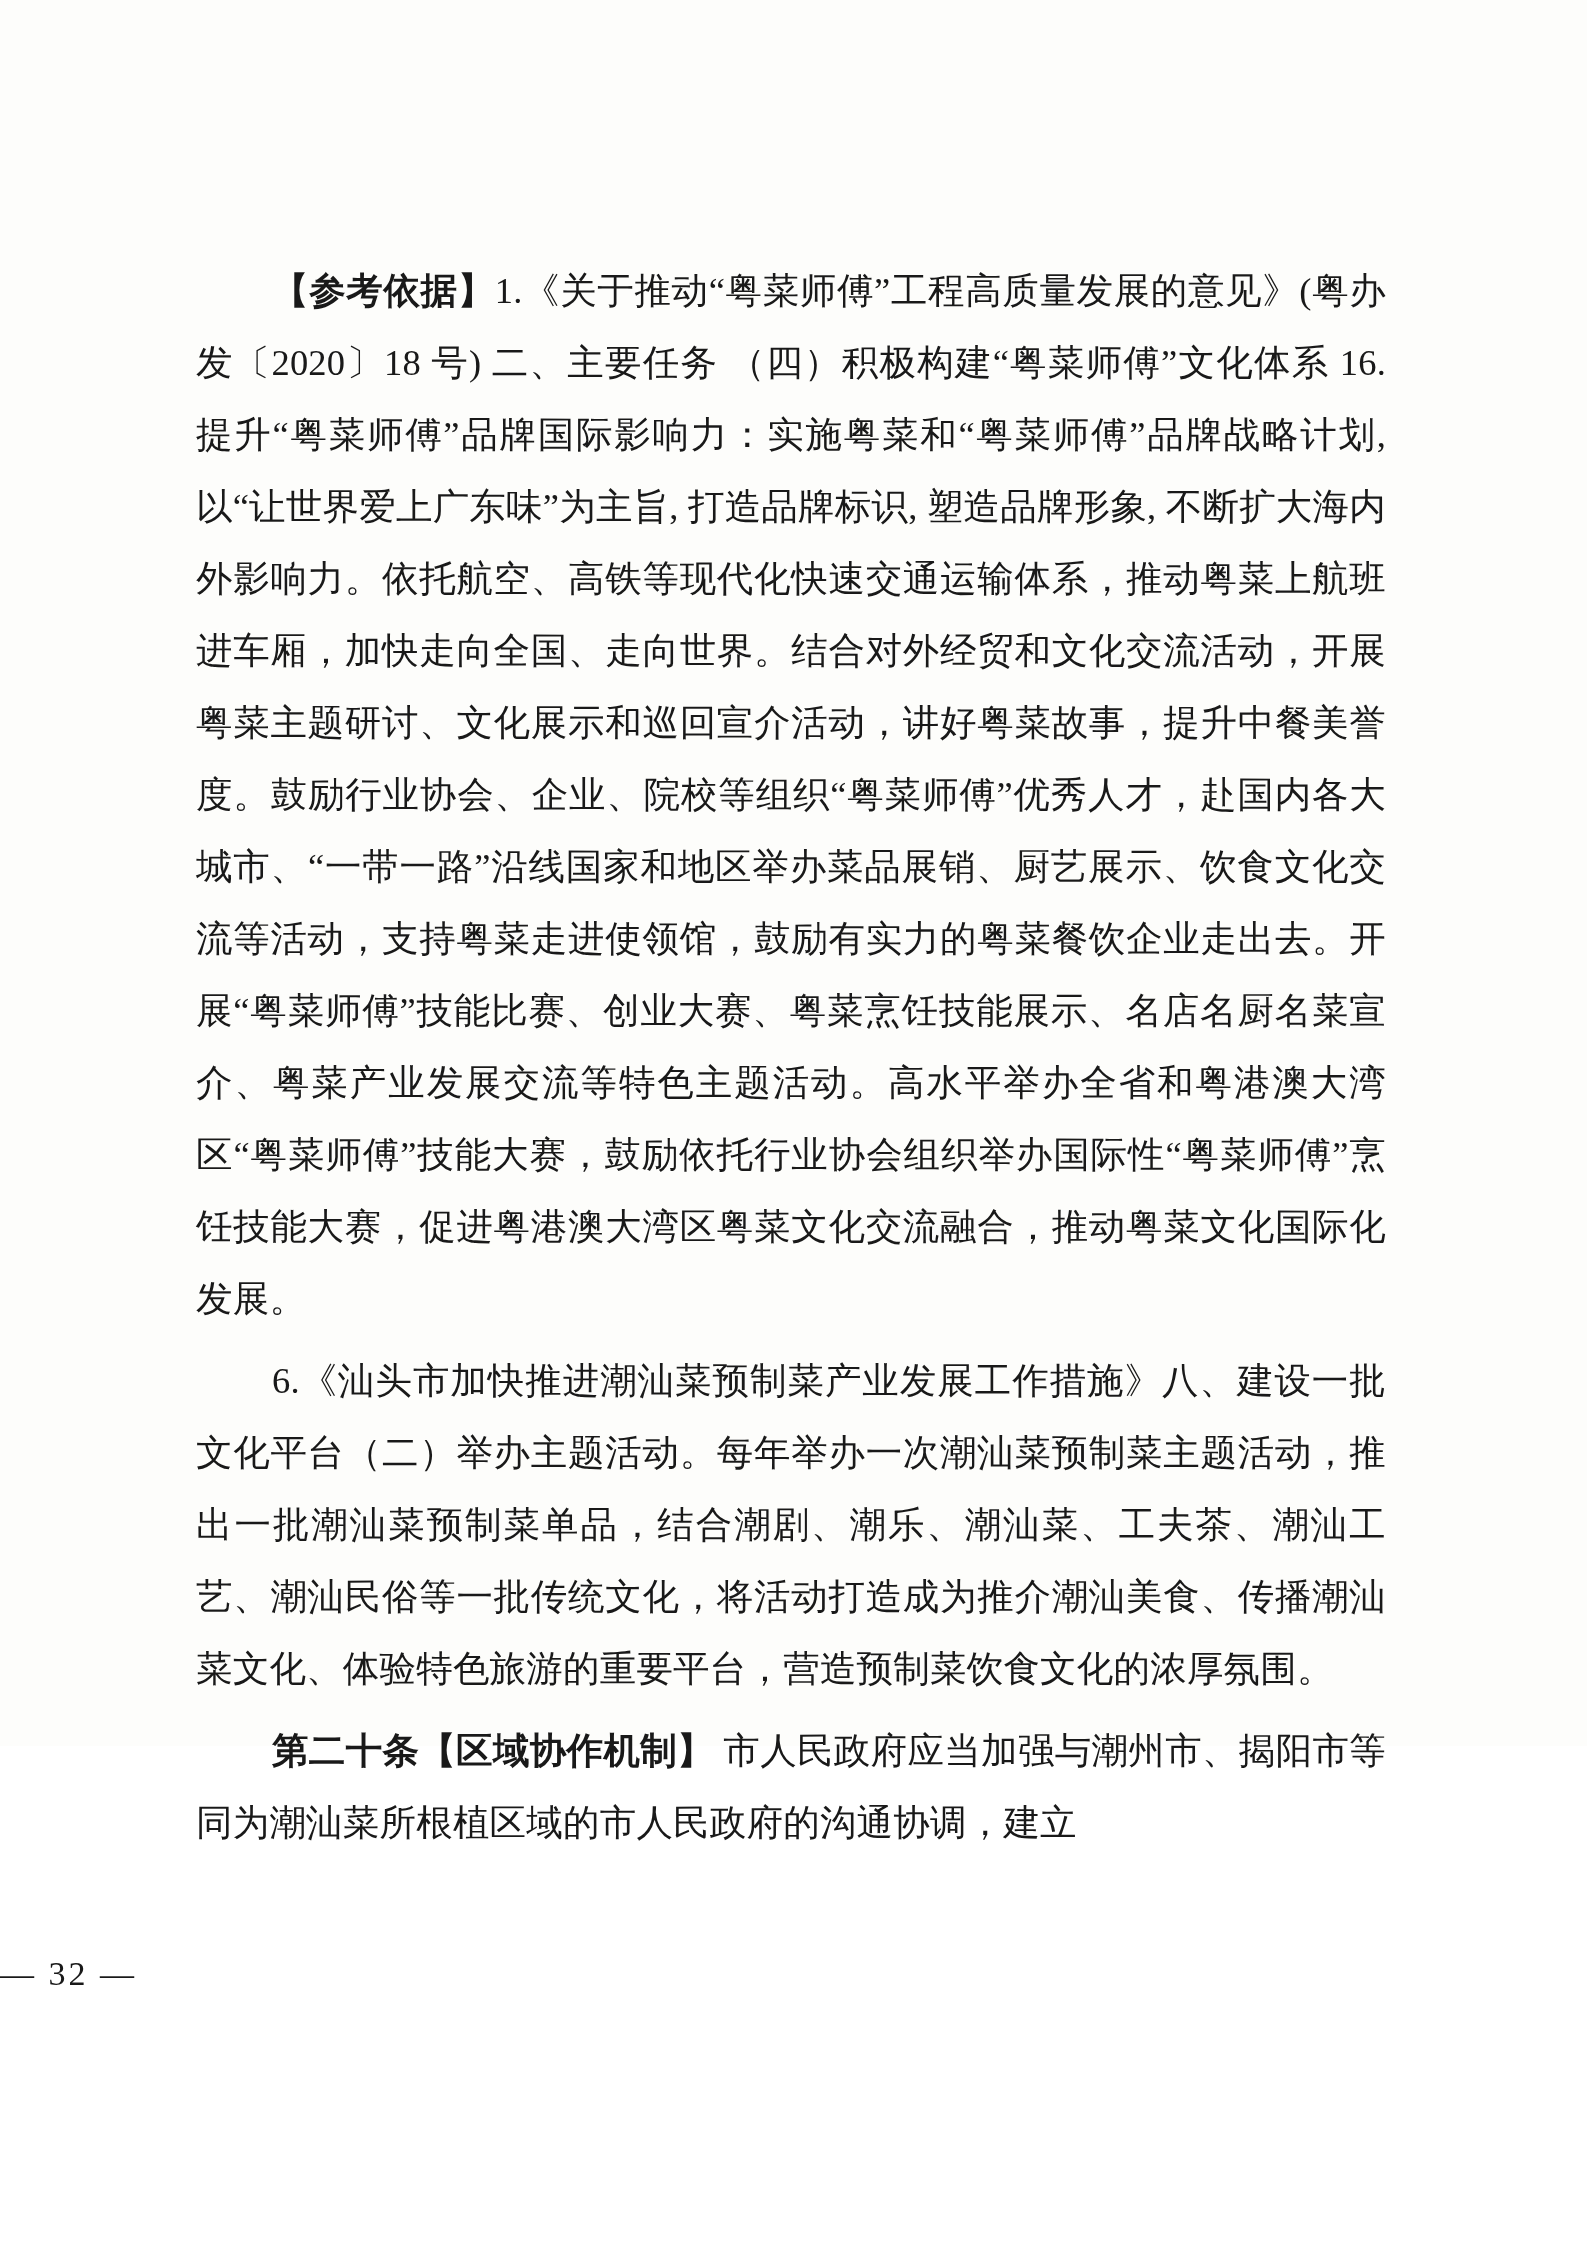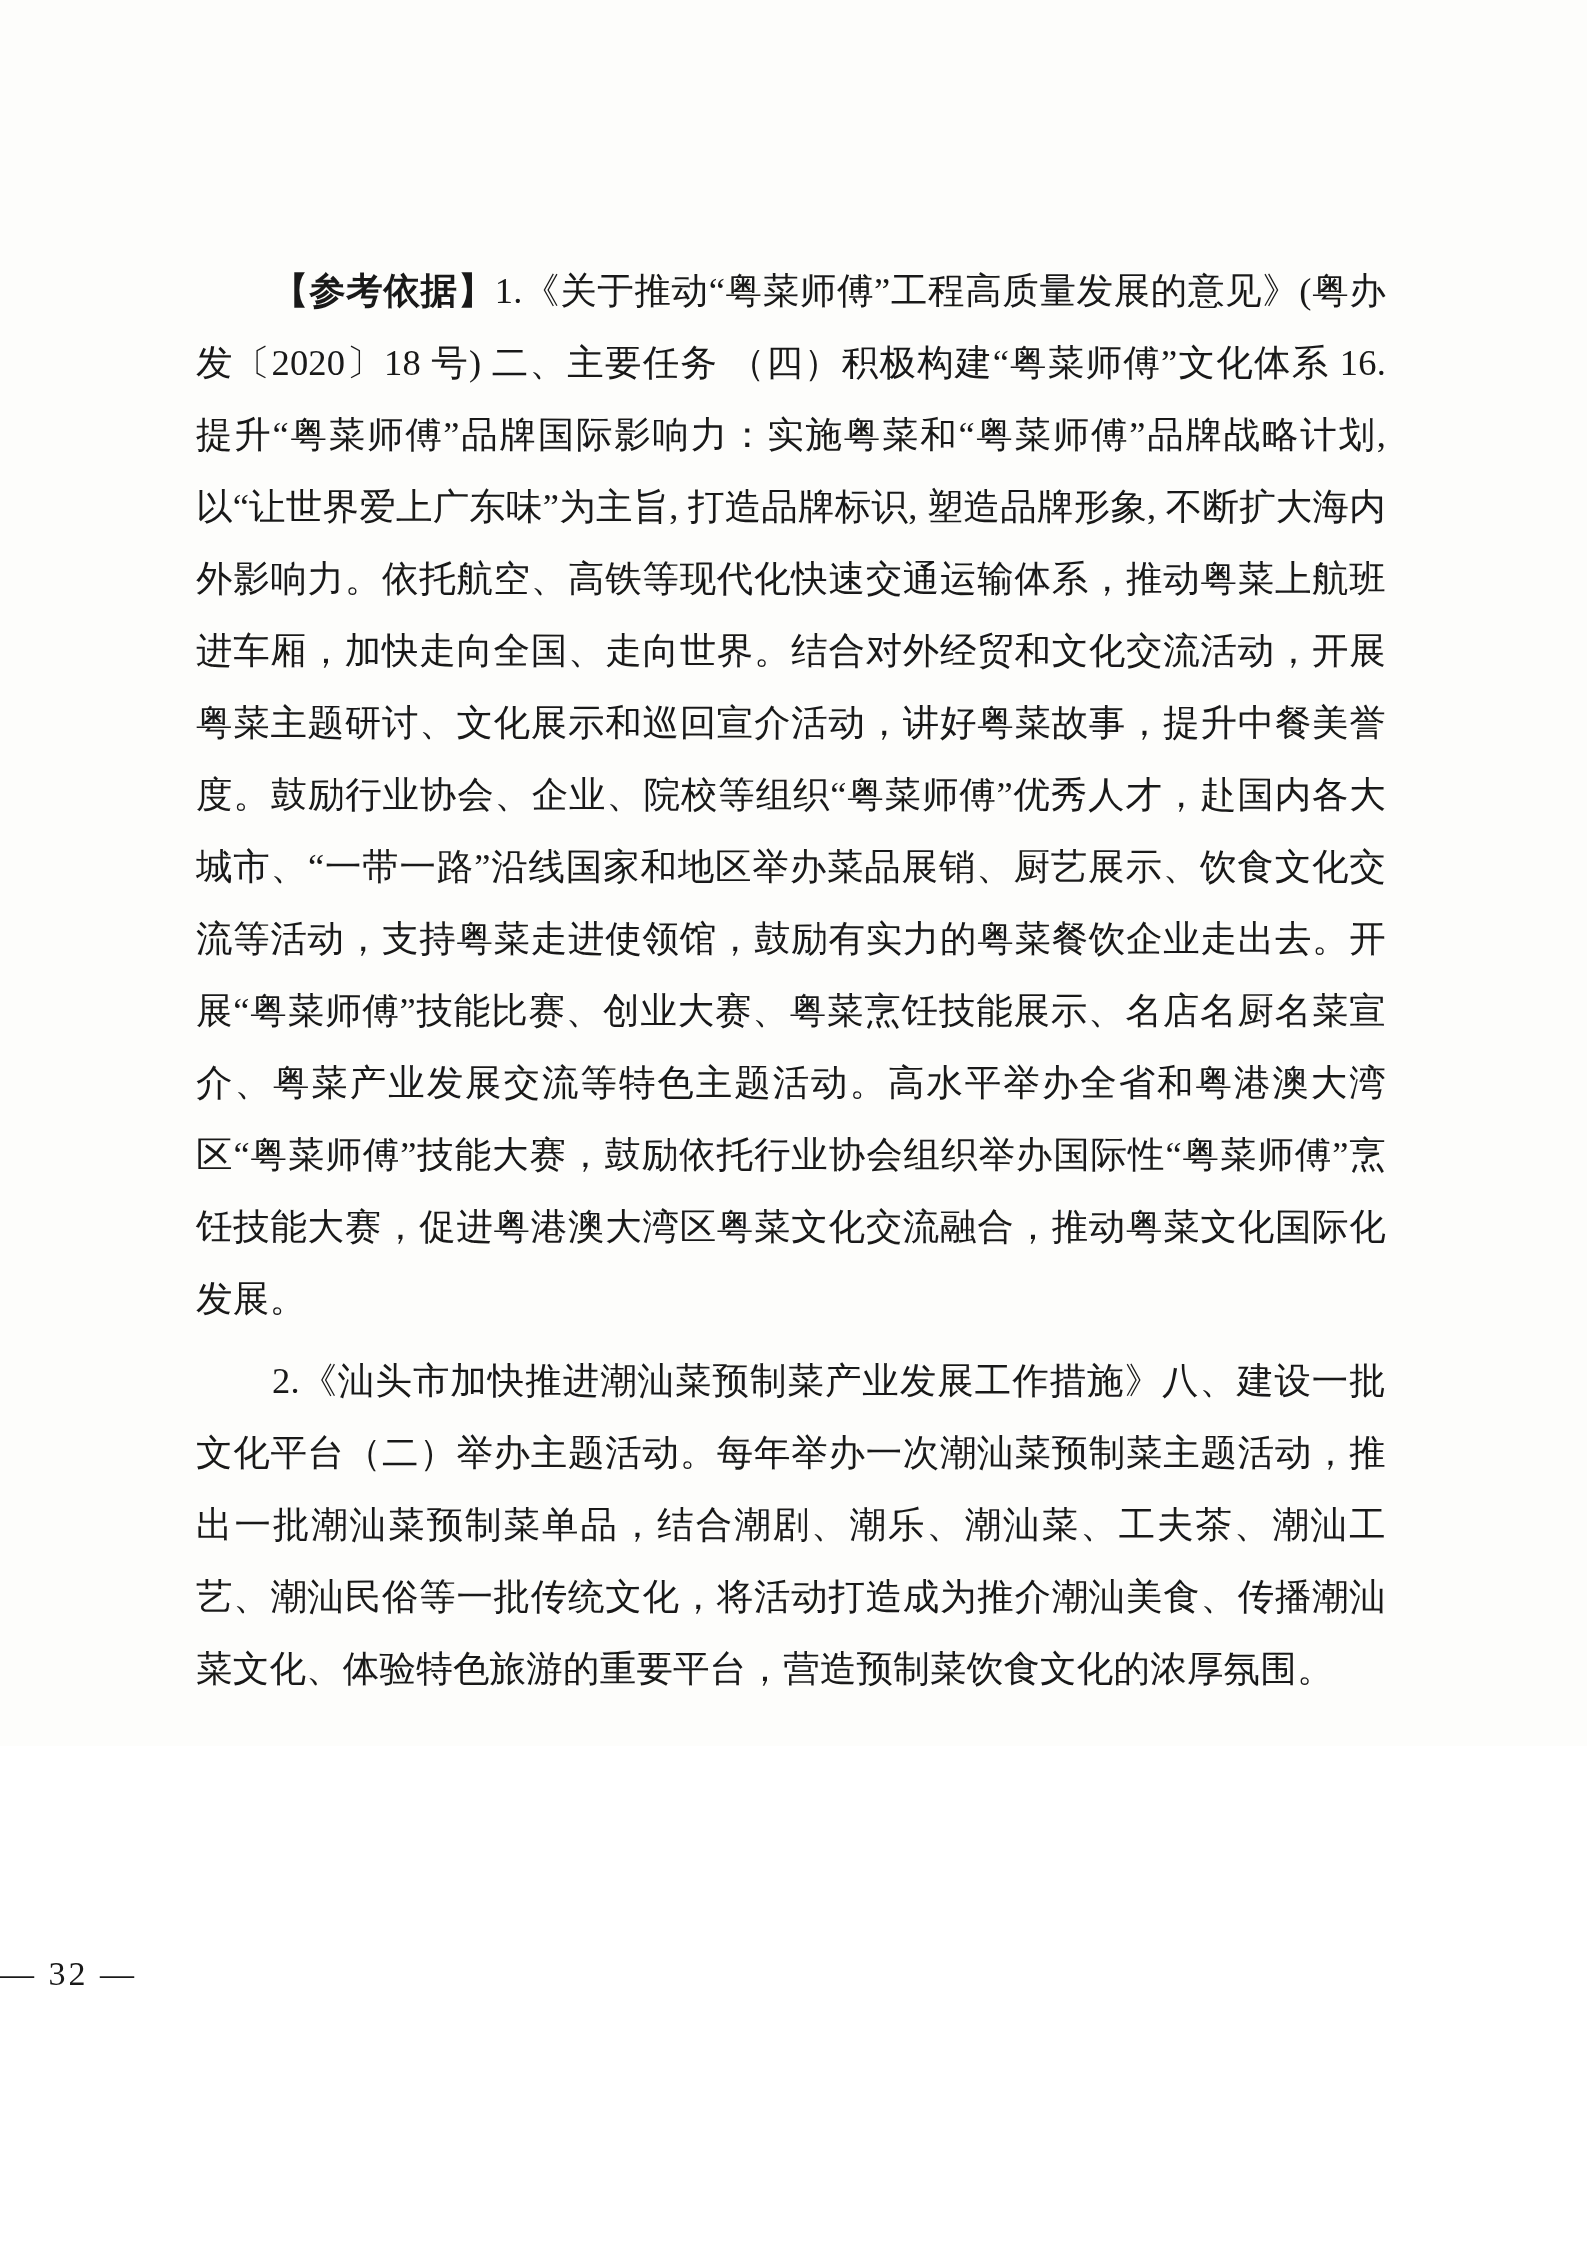--- a/index.html
+++ b/index.html
@@ -64,20 +64,21 @@
 </style>
 </head>
 <body>
 
 <div class="page">
 
   <div class="content">
 
     <p class="para indent2"><span class="bold">【参考依据】</span><span>1.《关于推动“粤菜师傅”工程高质量发展的意见》(粤办发〔2020〕18 号) 二、主要任务 （四）积极构建“粤菜师傅”文化体系 16.提升“粤菜师傅”品牌国际影响力：实施粤菜和“粤菜师傅”品牌战略计划, 以“让世界爱上广东味”为主旨, 打造品牌标识, 塑造品牌形象, 不断扩大海内外影响力。依托航空、高铁等现代化快速交通运输体系，推动粤菜上航班进车厢，加快走向全国、走向世界。结合对外经贸和文化交流活动，开展粤菜主题研讨、文化展示和巡回宣介活动，讲好粤菜故事，提升中餐美誉度。鼓励行业协会、企业、院校等组织“粤菜师傅”优秀人才，赴国内各大城市、“一带一路”沿线国家和地区举办菜品展销、厨艺展示、饮食文化交流等活动，支持粤菜走进使领馆，鼓励有实力的粤菜餐饮企业走出去。开展“粤菜师傅”技能比赛、创业大赛、粤菜烹饪技能展示、名店名厨名菜宣介、粤菜产业发展交流等特色主题活动。高水平举办全省和粤港澳大湾区“粤菜师傅”技能大赛，鼓励依托行业协会组织举办国际性“粤菜师傅”烹饪技能大赛，促进粤港澳大湾区粤菜文化交流融合，推动粤菜文化国际化发展。</span></p>
 
-    <p class="para indent2"><span>2.《汕头市加快推进潮汕菜预制菜产业发展工作措施》八、建设一批文化平台（二）举办主题活动。每年举办一次潮汕菜预制菜主题活动，推出一批潮汕菜预制菜单品，结合潮剧、潮乐、潮汕菜、工夫茶、潮汕工艺、潮汕民俗等一批传统文化，将活动打造成为推介潮汕美食、传播潮汕菜文化、体验特色旅游的重要平台，营造预制菜饮食文化的浓厚氛围。</span></p>
+    <p class="para indent2"><span>6.《汕头市加快推进潮汕菜预制菜产业发展工作措施》八、建设一批文化平台（二）举办主题活动。每年举办一次潮汕菜预制菜主题活动，推出一批潮汕菜预制菜单品，结合潮剧、潮乐、潮汕菜、工夫茶、潮汕工艺、潮汕民俗等一批传统文化，将活动打造成为推介潮汕美食、传播潮汕菜文化、体验特色旅游的重要平台，营造预制菜饮食文化的浓厚氛围。</span></p>
 
+    <p class="para indent2 para-last"><span class="bold">第二十条【区域协作机制】</span><span> 市人民政府应当加强与潮州市、揭阳市等同为潮汕菜所根植区域的市人民政府的沟通协调，建立</span></p>
 
   </div>
 
   <div class="page-number">— 32 —</div>
 
 </div>
 
 </body></html>

